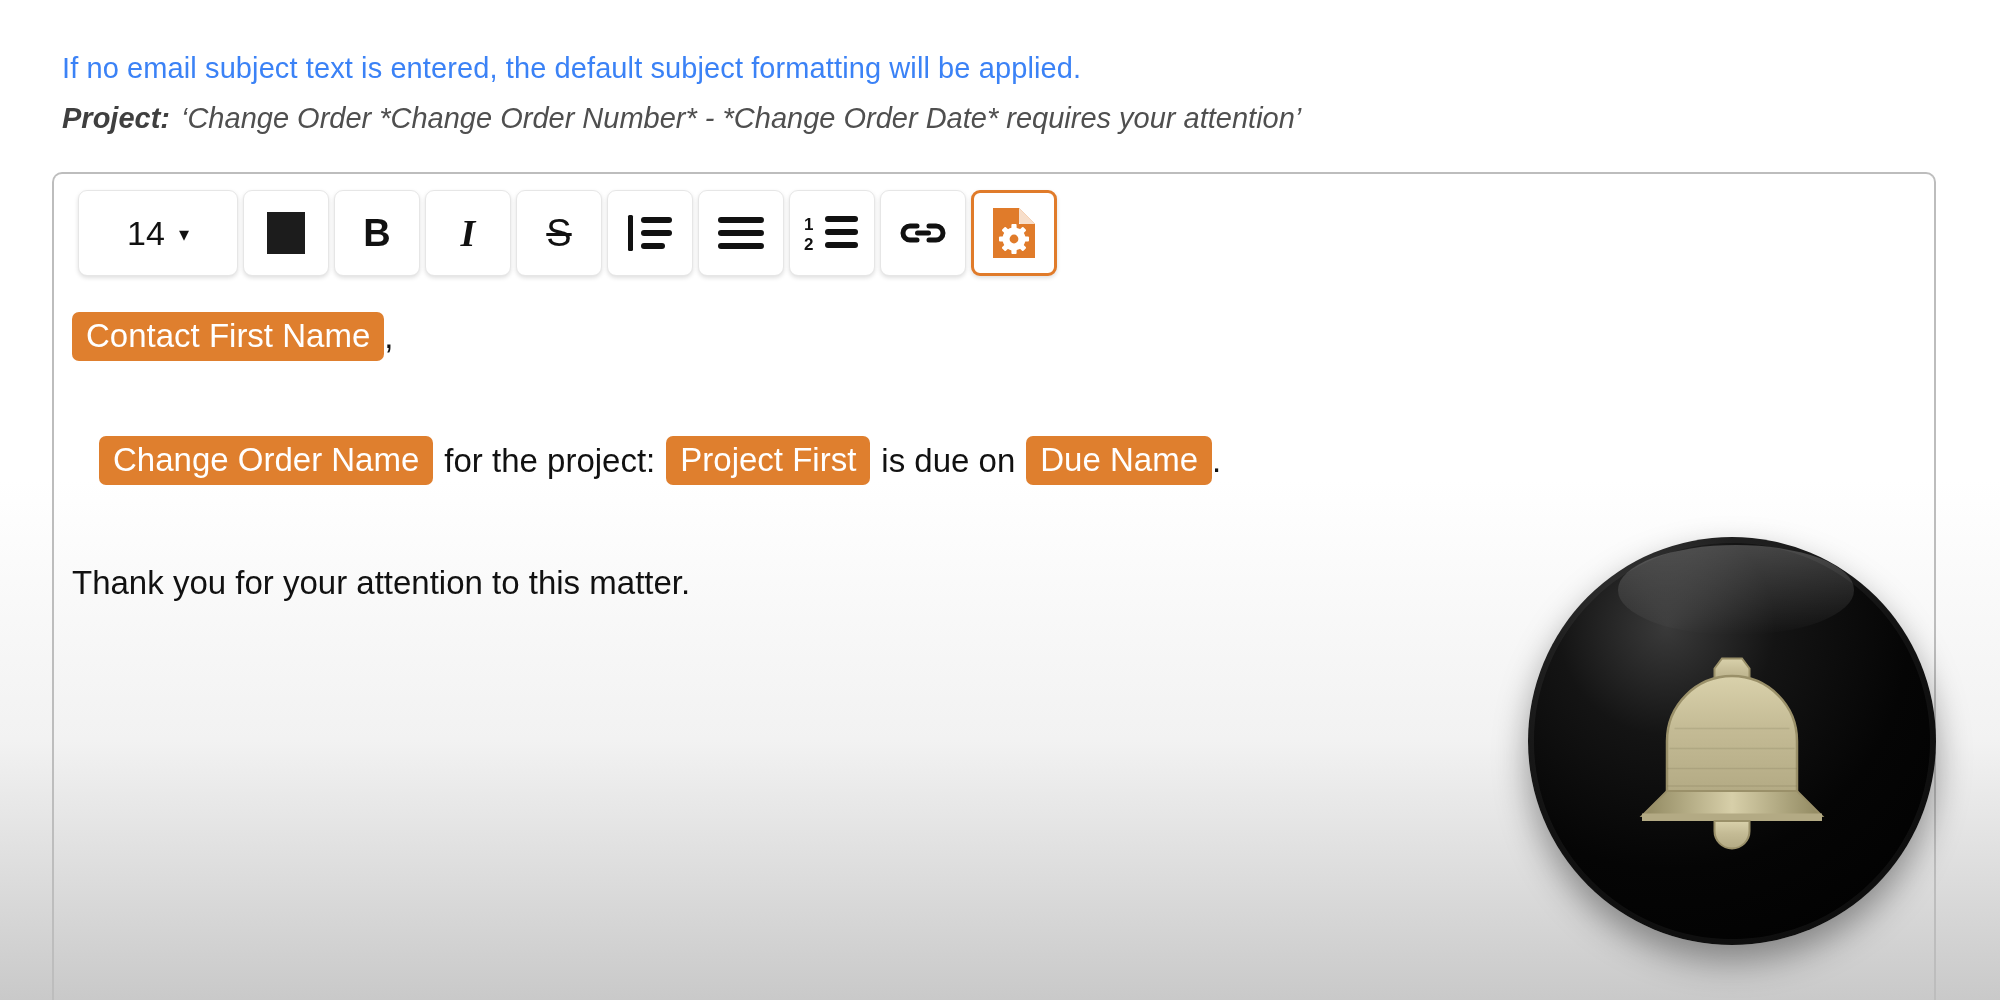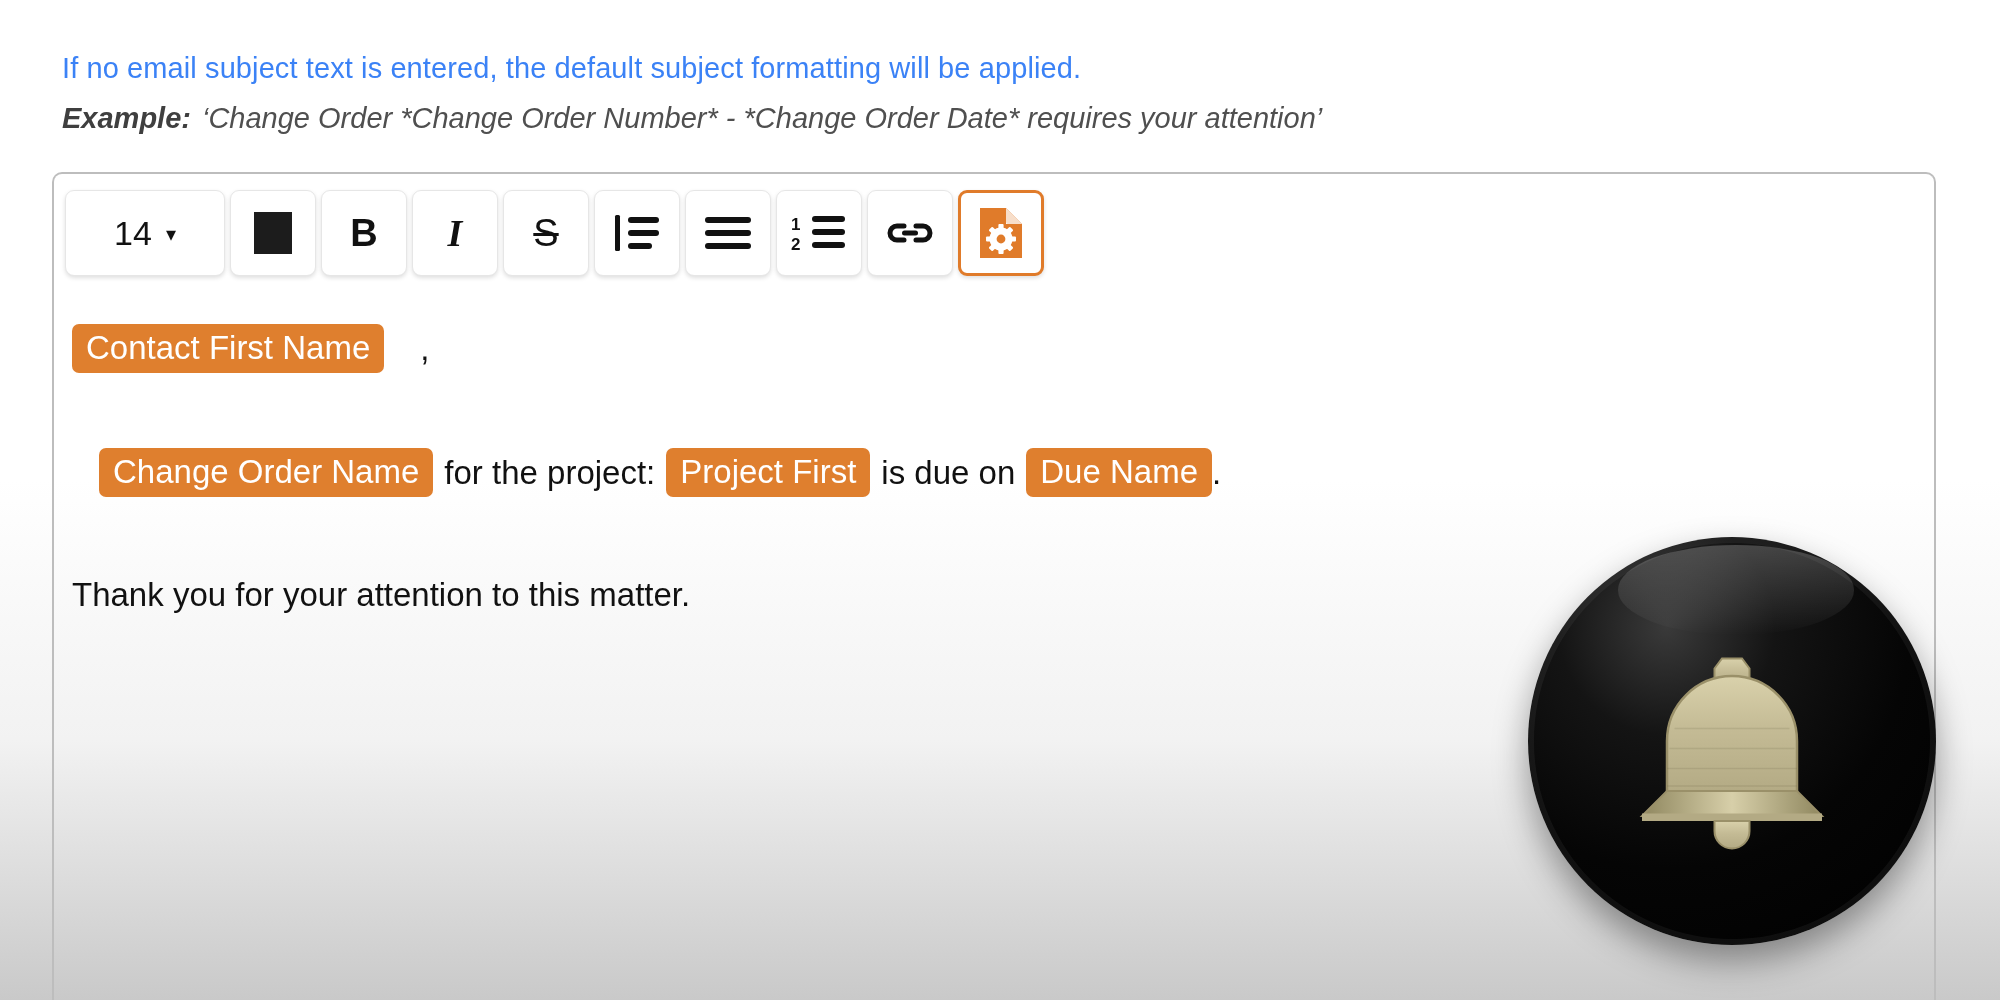--- a/index.html
+++ b/index.html
@@ -63,21 +63,21 @@
     border-bottom: none;
     background: transparent;
     overflow: hidden;
   }
 
   
   .toolbar {
     display: flex;
     align-items: flex-start;
     gap: 5px;
-    padding: 16px 0 0 11px;
+    padding: 16px 0 0 24px;
     height: 104px;
   }
 
   .tb-btn {
     height: 86px;
     min-width: 86px;
     background: #ffffff;
     border: 1px solid #e6e6e6;
     border-radius: 9px;
     box-shadow: 0 2px 4px rgba(0,0,0,0.13);
@@ -126,21 +126,21 @@
 
   .para {
     font-size: 33px;
     color: #111111;
     line-height: 1.0;
     white-space: nowrap;
     display: flex;
     align-items: center;
   }
 
-  .p1 { margin-top: 28px; height: 52px; gap: 36px; }
+  .p1 { margin-top: 16px; height: 52px; }
   .p2 { margin-top: 68px; height: 52px; }
   .p3 { margin-top: 72px; height: 52px; padding-left: 27px; }
   .p4 { margin-top: 70px; height: 52px; }
 
   .tag {
     display: inline-block;
     background: #df7f2e;
     color: #ffffff;
     border-radius: 7px;
     padding: 7px 14px 9px 14px;
@@ -186,21 +186,21 @@
   }
 
   .bell-svg { position: relative; z-index: 2; }
 </style>
 </head>
 <body>
 
 <div class="helper">
   <div class="helper-line-1">If no email subject text is entered, the default subject formatting will be applied.</div>
   <div class="helper-line-2">
-    <span class="ex-label">Example:</span><span class="sp"></span><span class="ex-text">‘Change Order *Change Order Number* - *Change Order Date* requires your attention’</span>
+    <span class="ex-label">Project:</span><span class="sp"></span><span class="ex-text">‘Change Order *Change Order Number* - *Change Order Date* requires your attention’</span>
   </div>
 </div>
 
 <div class="editor-panel">
 
   <div class="toolbar">
 
     <div class="tb-btn fontsize">
       <span>14</span>
       <span class="caret">▾</span>

